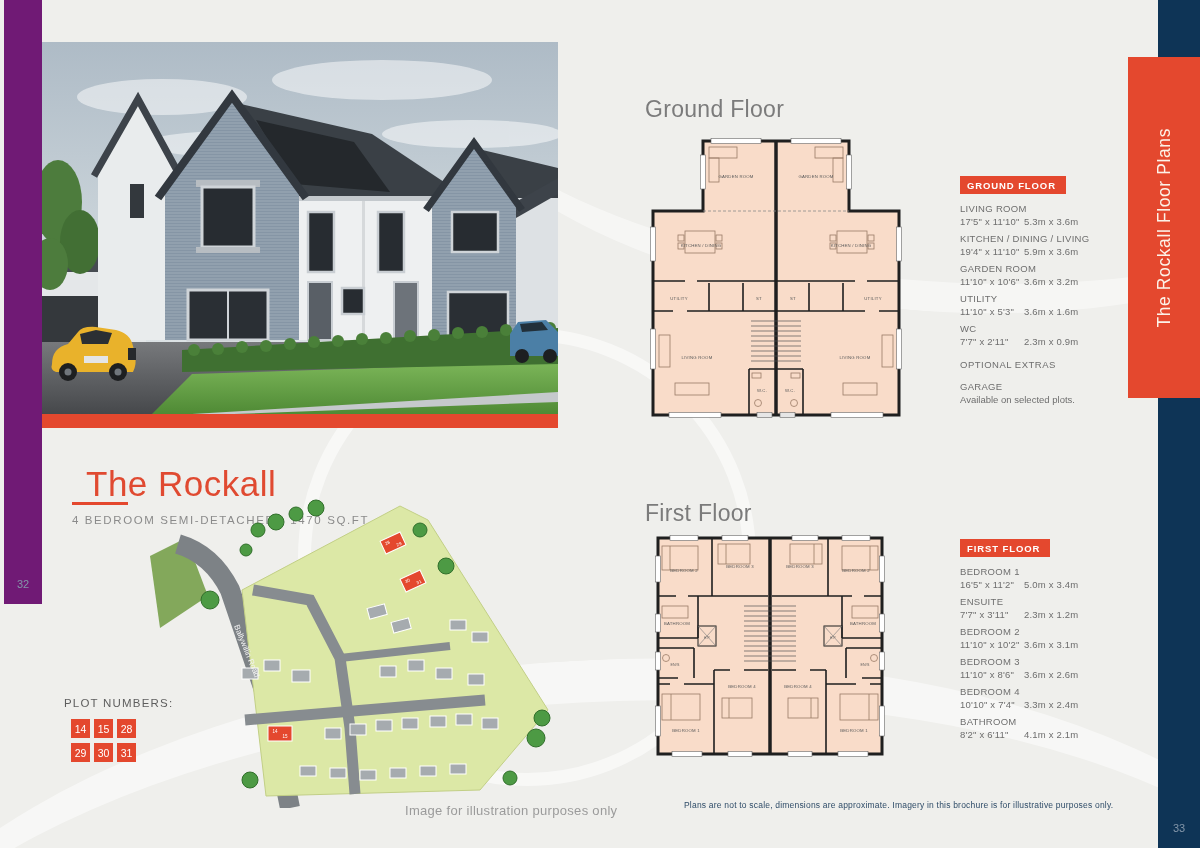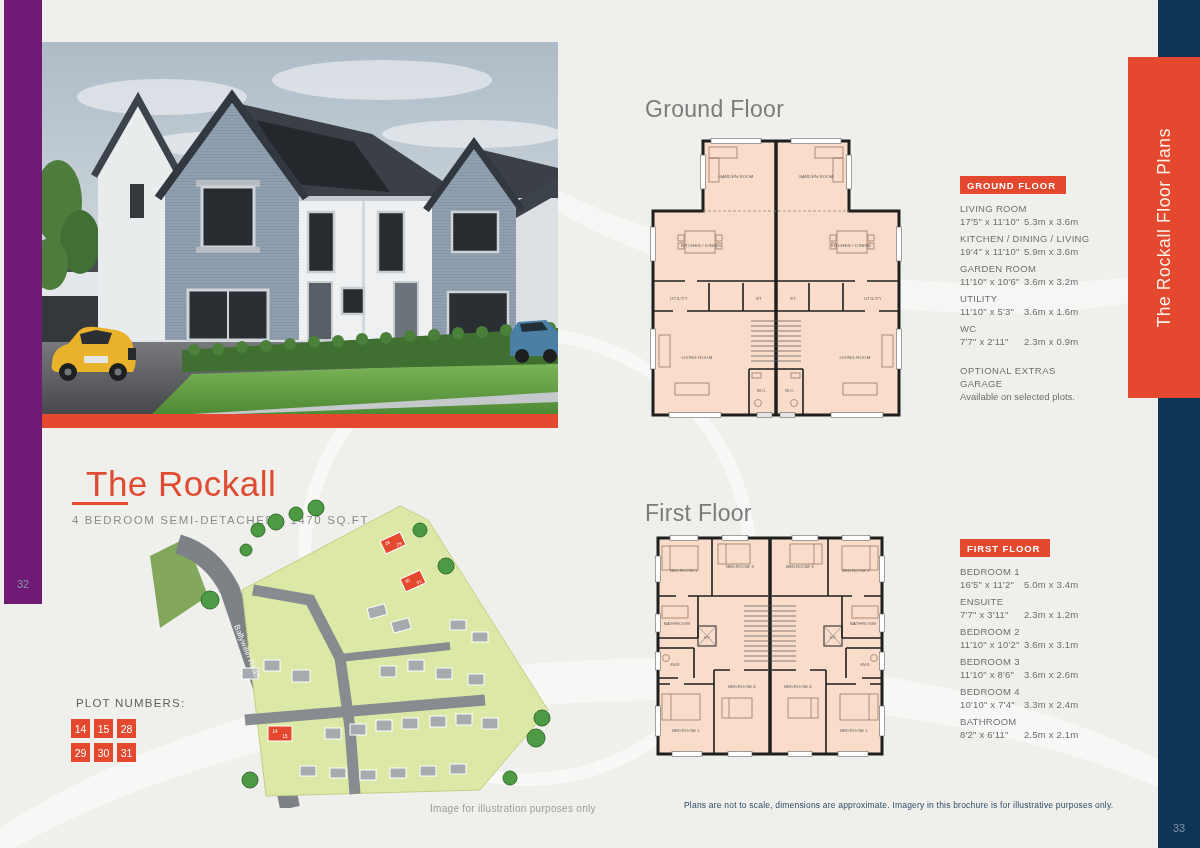--- a/index.html
+++ b/index.html
@@ -24,43 +24,43 @@
   .photo{left:42px;top:42px;width:516px;height:372px;overflow:hidden;background:#cfd8dd;}
   .photo svg{display:block;}
   .photo-bar{left:42px;top:414px;width:516px;height:14px;background:#e4482e;}
   
   .title{left:70px;top:448px;margin:16px;font-size:35px;font-weight:400;color:#e04a31;letter-spacing:.5px;}
   .title-underline{left:72px;top:502px;width:56px;height:3px;background:#e4482e;}
   .subtitle{left:72px;top:514px;font-size:11.5px;letter-spacing:1.6px;color:#8b8b8b;}
   
   .siteplan{left:150px;top:478px;width:412px;height:330px;}
   
-  .plotnums-label{left:76px;top:697px;font-size:11.5px;letter-spacing:1.2px;color:#5e5e5e;}
+  .plotnums-label{left:64px;top:697px;font-size:11.5px;letter-spacing:1.2px;color:#5e5e5e;}
   .badges{left:71px;display:flex;gap:4px;}
   .badges.r1{top:719px;}
   .badges.r2{top:743px;}
   .badge{width:19px;height:19px;background:#e4482e;color:#fff;font-size:10.5px;display:flex;align-items:center;justify-content:center;}
-  .caption{left:430px;top:803px;font-size:10px;color:#9b9b9b;letter-spacing:.3px;}
+  .caption{left:405px;top:803px;font-size:13px;color:#9b9b9b;letter-spacing:.3px;}
   
   .floor-heading{font-size:23px;color:#7b7b7b;font-weight:400;letter-spacing:.3px;}
   .fh-gf{left:645px;top:96px;}
   .fh-ff{left:645px;top:500px;}
   .gfplan{left:645px;top:131px;width:262px;height:292px;}
   .ffplan{left:650px;top:530px;width:240px;height:232px;}
   
   .spec{width:175px;color:#6e6e6e;}
   .spec-gf{left:960px;top:175px;}
   .spec-ff{left:960px;top:538px;}
   .spec-header{display:inline-block;background:#e4482e;color:#fff;font-size:9.5px;font-weight:bold;letter-spacing:.9px;padding:4px 10px 3px 7px;margin-bottom:8px;}
   .srow{margin-bottom:4px;}
   .sname{font-size:9.5px;line-height:13px;letter-spacing:.3px;}
   .sdims{display:flex;font-size:9.5px;line-height:13px;letter-spacing:.2px;}
   .simp{width:64px;}
-  .optional{margin-top:16px;font-size:9.5px;letter-spacing:.5px;line-height:13px;}
-  .garage{}
+  .optional{margin-top:10px;font-size:9.5px;letter-spacing:.5px;line-height:13px;}
+  .garage{margin-top:9px;}
   .garage-note{font-size:9.5px;line-height:13px;}
   
   .disclaimer{left:645px;top:800px;font-size:8.5px;line-height:11px;color:#2f4c68;letter-spacing:.2px;margin-left:39px;}
   
   .plan-label{fill:#5a5a5a;letter-spacing:.2px;}
 </style>
 </head>
 <body>
 
 <div class="abs wm-circle"></div>
@@ -469,20 +469,20 @@
     <div class="sname">BEDROOM 4</div>
     <div class="sdims">
         <span class="simp">10'10" x 7'4"</span>
         <span class="smet">3.3m x 2.4m</span>
       </div>
   </div>
   <div class="srow">
     <div class="sname">BATHROOM</div>
     <div class="sdims">
         <span class="simp">8'2" x 6'11"</span>
-        <span class="smet">2.5m x 2.1m</span>
+        <span class="smet">4.1m x 2.1m</span>
       </div>
   </div>
 </div>
 
 <div class="abs disclaimer">
   <div>Plans are not to scale, dimensions are approximate. Imagery in this brochure is for illustrative purposes only.</div>
 </div>
 
 </body></html>

